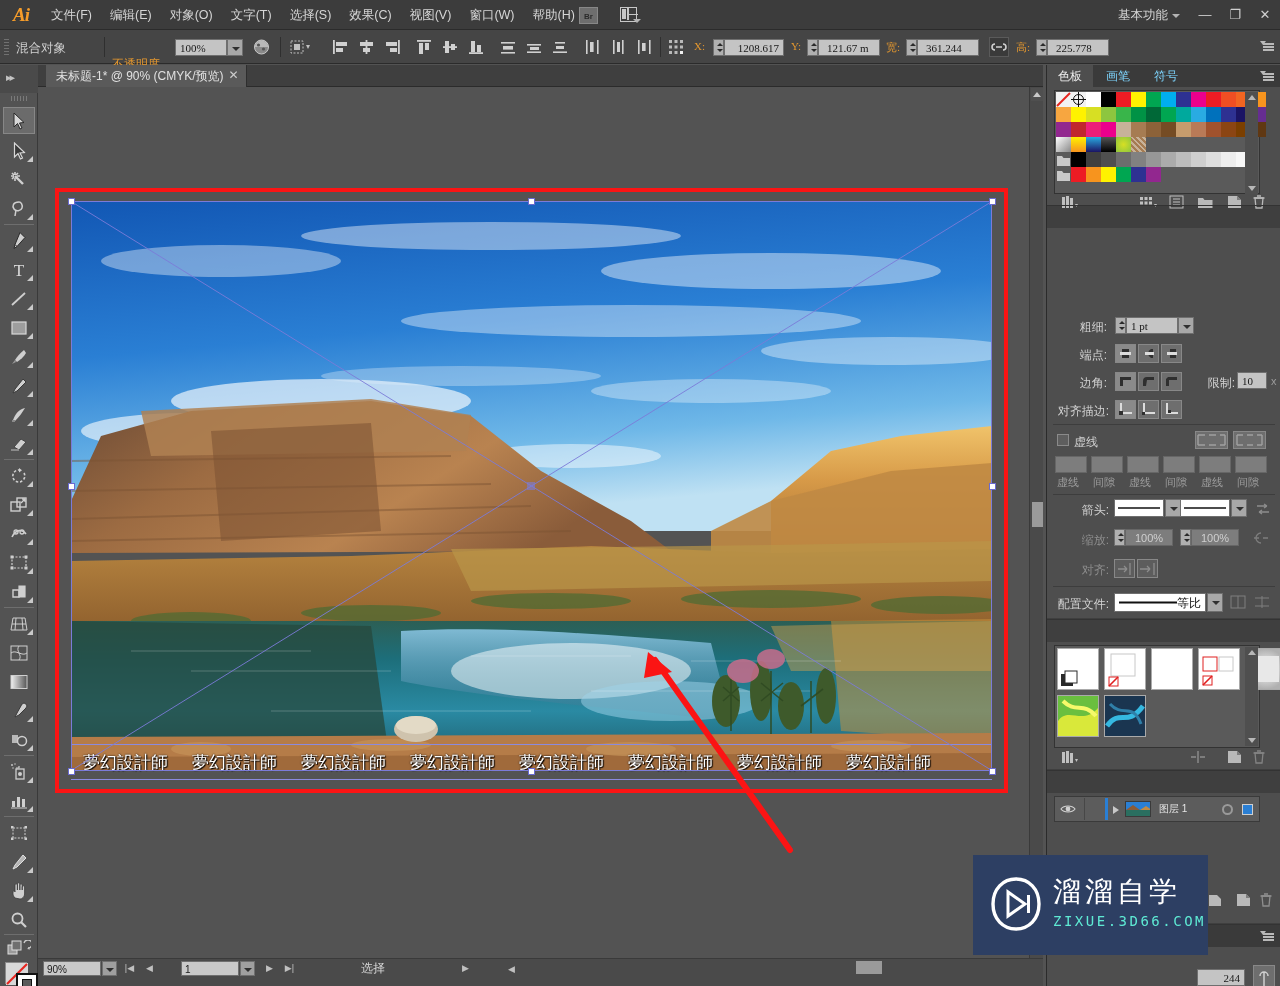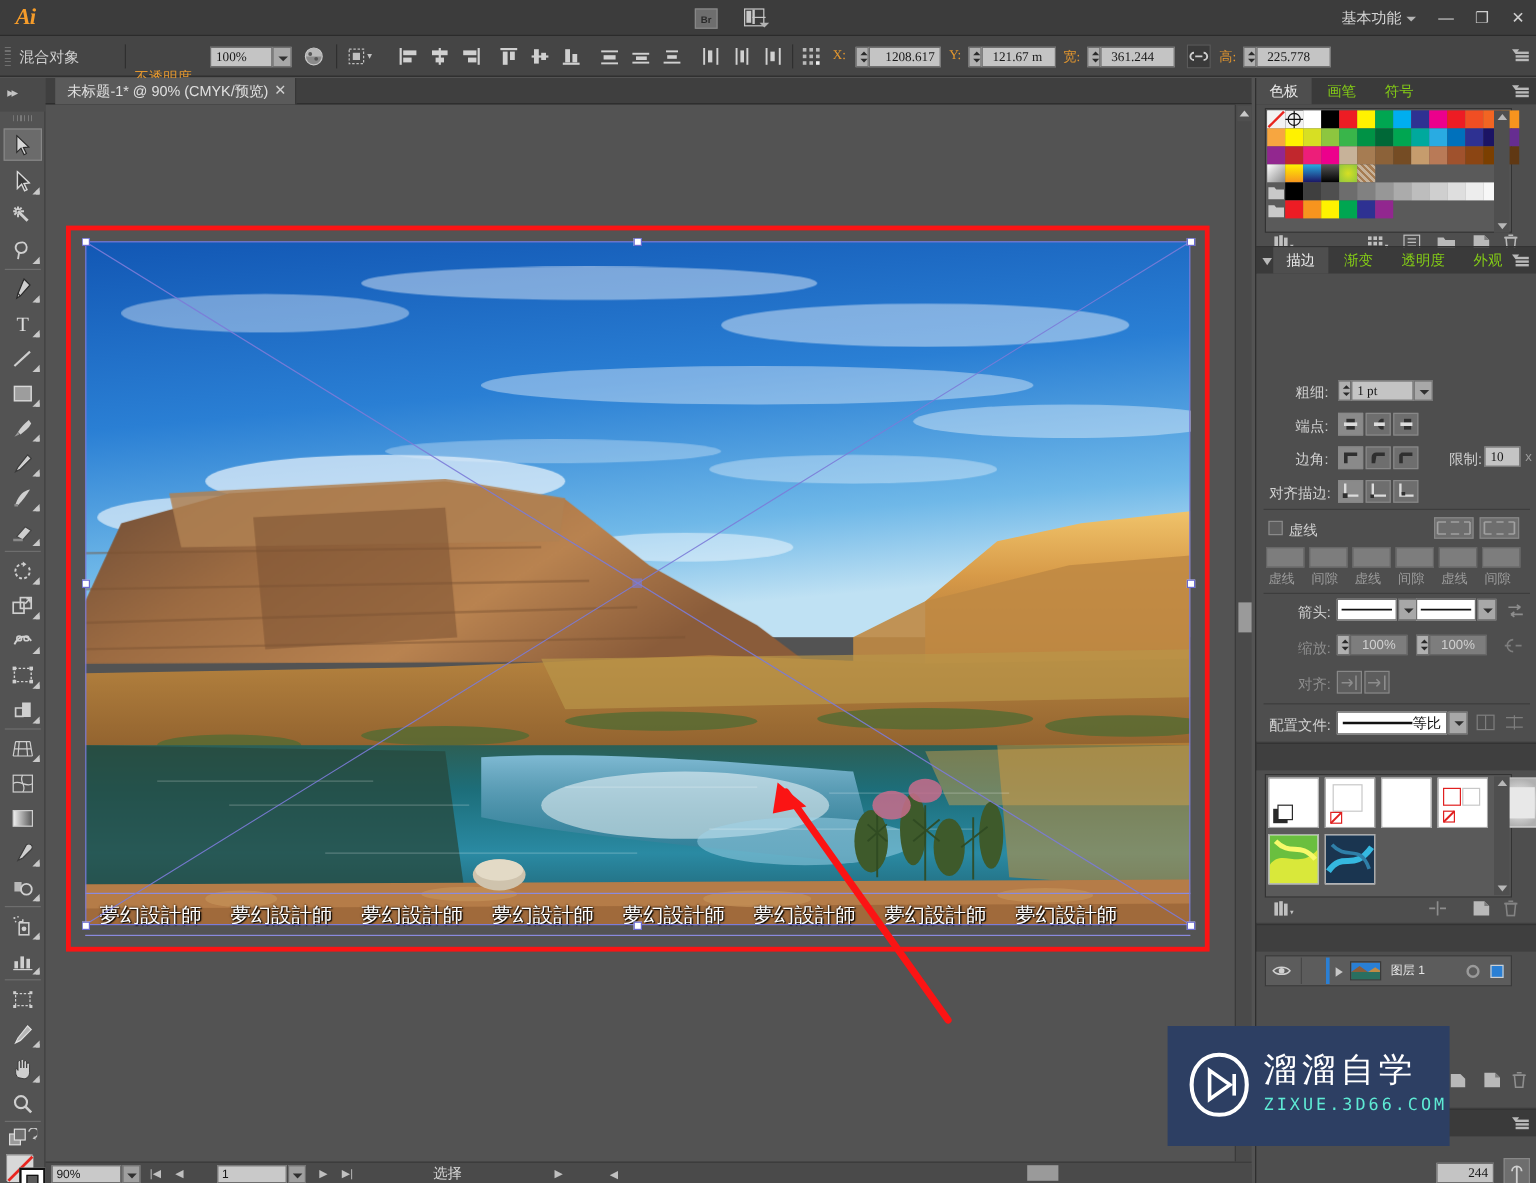--- a/index.html
+++ b/index.html
@@ -101,42 +101,42 @@
      border:1px solid #7b7bd8; pointer-events:none;}
   .handle { position:absolute; width:7px; height:7px; background:#fff; border:1px solid #6a6ad0;}
   .wmrow { position:absolute; left:71px; top:744px; width:921px; height:36px;
      border-top:1px solid #8a8ade; border-bottom:1px solid #8a8ade; overflow:hidden;
      display:flex; align-items:center; }
   .wm { color:#ffffff; font-size:17px; font-family:"DejaVu Serif", serif;
      text-shadow:0 0 2px #000,1px 1px 1px #000; white-space:nowrap; padding:0 12px;}
   .redarrow { position:absolute; left:600px; top:630px; width:250px; height:250px; pointer-events:none;}
 
   
-  .statusbar { position:absolute; left:38px; bottom:0; width:1005px; height:18px; background:#4a4a4a;
+  .statusbar { position:absolute; left:38px; bottom:0; width:1005px; height:28px; background:#4a4a4a;
      border-top:1px solid #3a3a3a;}
   .sb-zoom { position:absolute; left:5px; top:2px; width:58px; height:15px; background:#c9c9c9;
      border:1px solid #6f6f6f; color:#181818; font-size:10px; padding-left:3px; line-height:15px;}
   .sb-dd { position:absolute; top:2px; width:15px; height:15px; background:#9f9f9f; border:1px solid #6f6f6f;}
   .sb-dd:after{content:"";position:absolute;left:3px;top:6px;width:0;height:0;
     border-left:4px solid transparent;border-right:4px solid transparent;border-top:4px solid #2f2f2f;}
   .navb { position:absolute; top:2px; width:15px; height:15px; color:#c0c0c0; font-size:9px;
      text-align:center; line-height:15px;}
   .sb-page { position:absolute; left:143px; top:2px; width:58px; height:15px; background:#c9c9c9;
      border:1px solid #6f6f6f; color:#181818; font-size:10px; padding-left:3px; line-height:15px;}
   .sb-status { position:absolute; left:210px; top:0; width:250px; height:18px; text-align:center;
      line-height:18px; font-size:12px; color:#d6d6d6;}
   .hsb { position:absolute; left:466px; top:1px; width:539px; height:16px; background:#4a4a4a;}
   .hsb-thumb { position:absolute; left:352px; top:1px; width:26px; height:13px; background:#9a9a9a;}
 
   
   .rpanel { position:absolute; left:1046px; top:65px; width:234px; height:921px; background:#3f3f3f;
      border-left:1px solid #2b2b2b;}
   .ptabs { position:absolute; left:0; width:234px; height:22px; background:#3a3a3a; }
   .ptab { position:absolute; top:0; height:22px; line-height:22px; padding:0 11px; font-size:12px;
-     color:#84cc16;}
+     color:#7dd3fc;}
   .ptab.on { background:#4e4e4e; color:#ededed;}
   .pbody { position:absolute; left:0; width:234px; background:#4e4e4e;}
   .swatchbox { position:absolute; left:7px; top:3px; width:206px; height:104px; background:#5a5a5a;
      border:1px solid #333;}
   .sw { position:absolute; width:15px; height:15px; }
   .swscroll { position:absolute; right:1px; top:1px; width:13px; height:102px; background:#4f4f4f;}
   .swscroll .a{position:absolute;left:3px;top:3px;width:0;height:0;border-left:4px solid transparent;
     border-right:4px solid transparent;border-bottom:5px solid #b7b7b7;}
   .swscroll .b{position:absolute;left:3px;bottom:3px;width:0;height:0;border-left:4px solid transparent;
     border-right:4px solid transparent;border-top:5px solid #b7b7b7;}
@@ -164,20 +164,31 @@
      font-family:"DejaVu Sans Mono", monospace;}
   .iconglyph { position:absolute; left:14px; top:20px; width:58px; height:58px; }
 </style>
 </head>
 <body>
 
 <div id="app">
 
   <div class="menubar">
     <div class="ai-logo">Ai</div>
+    <div class="menuitems">
+      <div class="mi">文件(F)</div>
+      <div class="mi">编辑(E)</div>
+      <div class="mi">对象(O)</div>
+      <div class="mi">文字(T)</div>
+      <div class="mi">选择(S)</div>
+      <div class="mi">效果(C)</div>
+      <div class="mi">视图(V)</div>
+      <div class="mi">窗口(W)</div>
+      <div class="mi">帮助(H)</div>
+    </div>
     <div class="br-btn">Br</div>
     <div class="arr-btn">
       <div class="arr-box">
           <em></em>
         </div>
         <div class="tri-d"></div>
     </div>
     <div class="workspace-lbl">基本功能</div>
     <div class="workspace-tri"></div>
     <div class="wbtns">
@@ -897,33 +908,20 @@
             <path d="M11 1 v4 h4" fill="#7d7d7d"></path>
           </svg></div>
       <div style="position:absolute;left:205px;top:108px;width:14px;height:14px;">
         <svg width="14" height="14" viewBox="0 0 14 14">
             <path d="M3 3 h8 l-1 10 h-6 z" fill="none" stroke="#b9b9b9" stroke-width="1.3"></path>
             <path d="M1.5 3 h11 M5 1 h4" stroke="#b9b9b9" stroke-width="1.3"></path>
           </svg></div>
     </div>
 
     <div class="psep" style="top:140px;"></div>
-    <div class="ptabs" style="top:141px;">
-      <div class="arrowsel" style="left:6px; top:8px; border-left-color:#b9b9b9; transform:rotate(90deg);"></div>
-      <div class="ptab on" style="left:14px;">描边</div>
-      <div class="ptab" style="left:62px;">渐变</div>
-      <div class="ptab" style="left:110px;">透明度</div>
-      <div class="ptab" style="left:170px;">外观</div>
-      <div class="panel-menu-ic" style="right:7px; top:6px;">
-        <b></b>
-          <i style="top:2px"></i>
-          <i style="top:5px"></i>
-          <i style="top:8px"></i>
-      </div>
-    </div>
     <div class="pbody" style="top:163px; height:390px;">
 
       <div class="plabel" style="left:10px; top:91px; width:50px;">粗细:</div>
       <div class="spin" style="left:68px; top:89px;"></div>
       <div class="pfield" style="left:79px; top:89px; width:52px;">1 pt</div>
       <div class="ddwn" style="left:131px; top:89px;"></div>
 
       <div class="plabel" style="left:10px; top:119px; width:50px;">端点:</div>
       <div class="pbtn on" style="left:68px; top:116px;">
         <svg width="19" height="17" viewBox="0 0 19 17">

